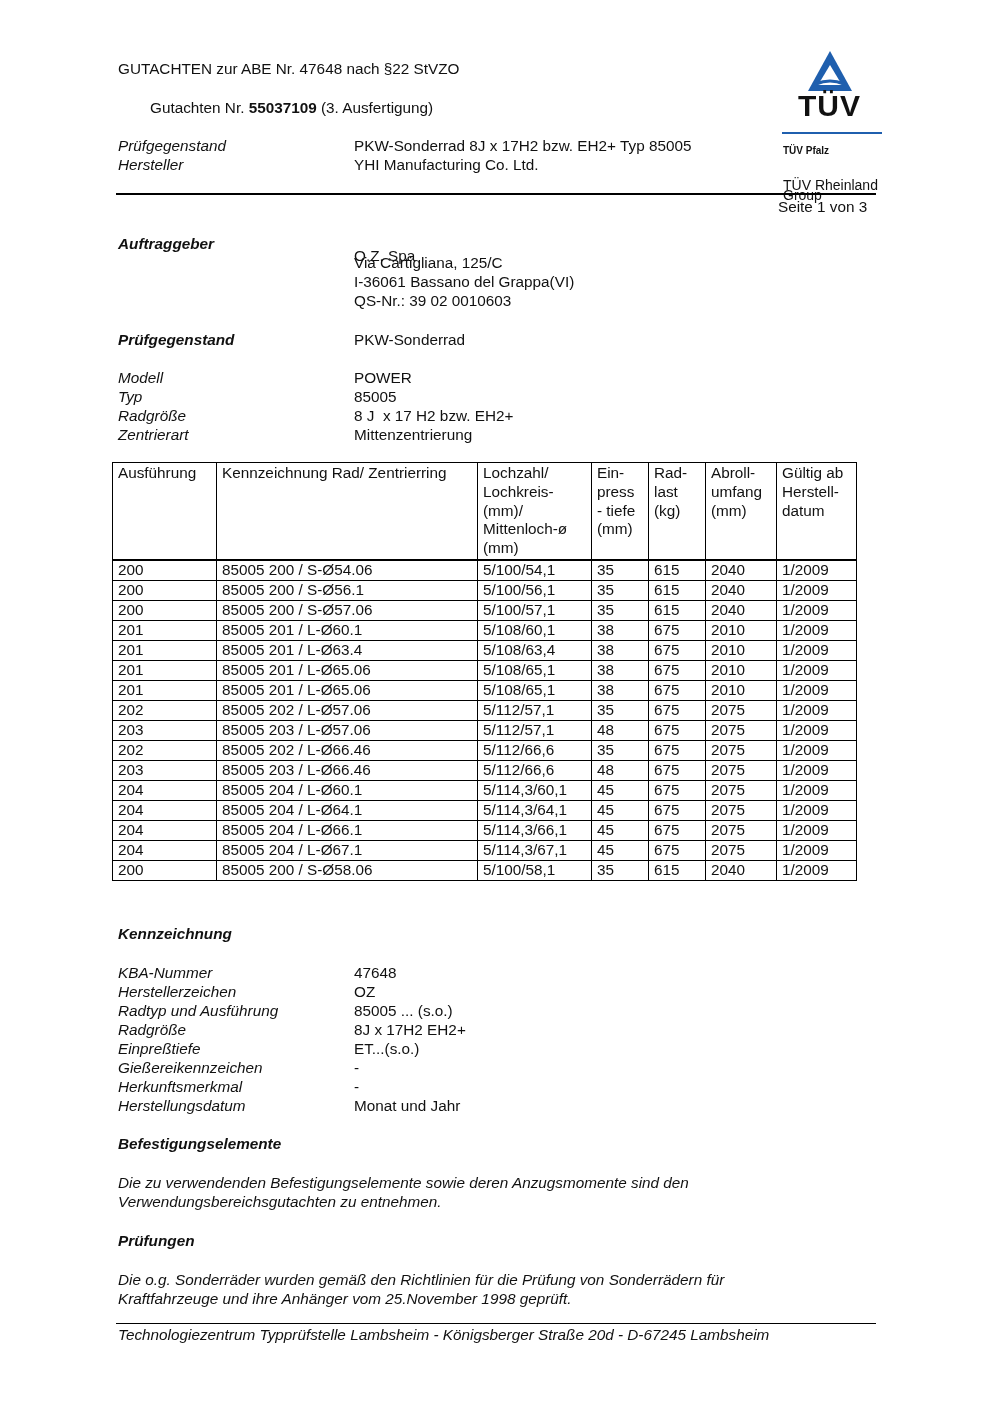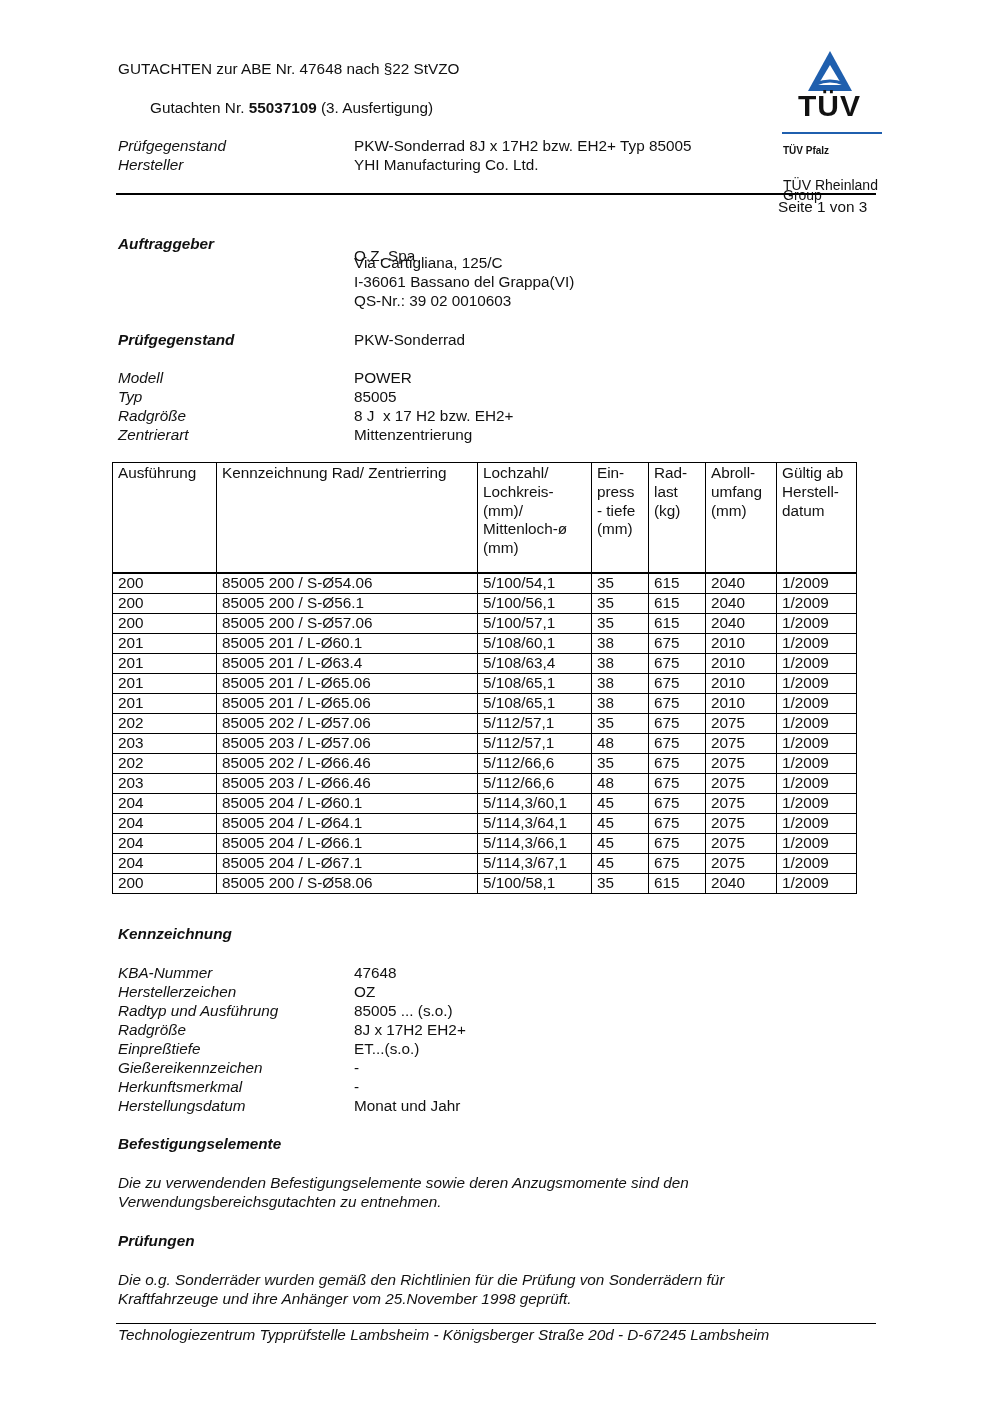--- a/index.html
+++ b/index.html
@@ -24,21 +24,21 @@
 
   
   table.main {
     position: absolute; left: 112px; top: 462px;
     border-collapse: collapse; font-size: 15.3px; line-height: 18.8px;
   }
   table.main th, table.main td {
     border: 1px solid #000; padding: 0 5px; text-align: left; vertical-align: top;
     font-weight: normal; white-space: nowrap;
   }
-  table.main th { padding-top: 1px; padding-bottom: 14px; }
+  table.main th { padding-top: 1px; padding-bottom: 1px; }
   table.main thead tr { height: 96px; }
   table.main thead th { border-bottom: 2px solid #000; }
   table.main td { height: 19px; }
   .c1 { width: 93px; } .c2 { width: 250px; } .c3 { width: 103px; }
   .c4 { width: 46px; } .c5 { width: 46px; } .c6 { width: 60px; } .c7 { width: 69px; margin-left: 44px; }
   .hdr-wrap { white-space: pre-line !important; }
 </style>
 </head>
 <body>
 

